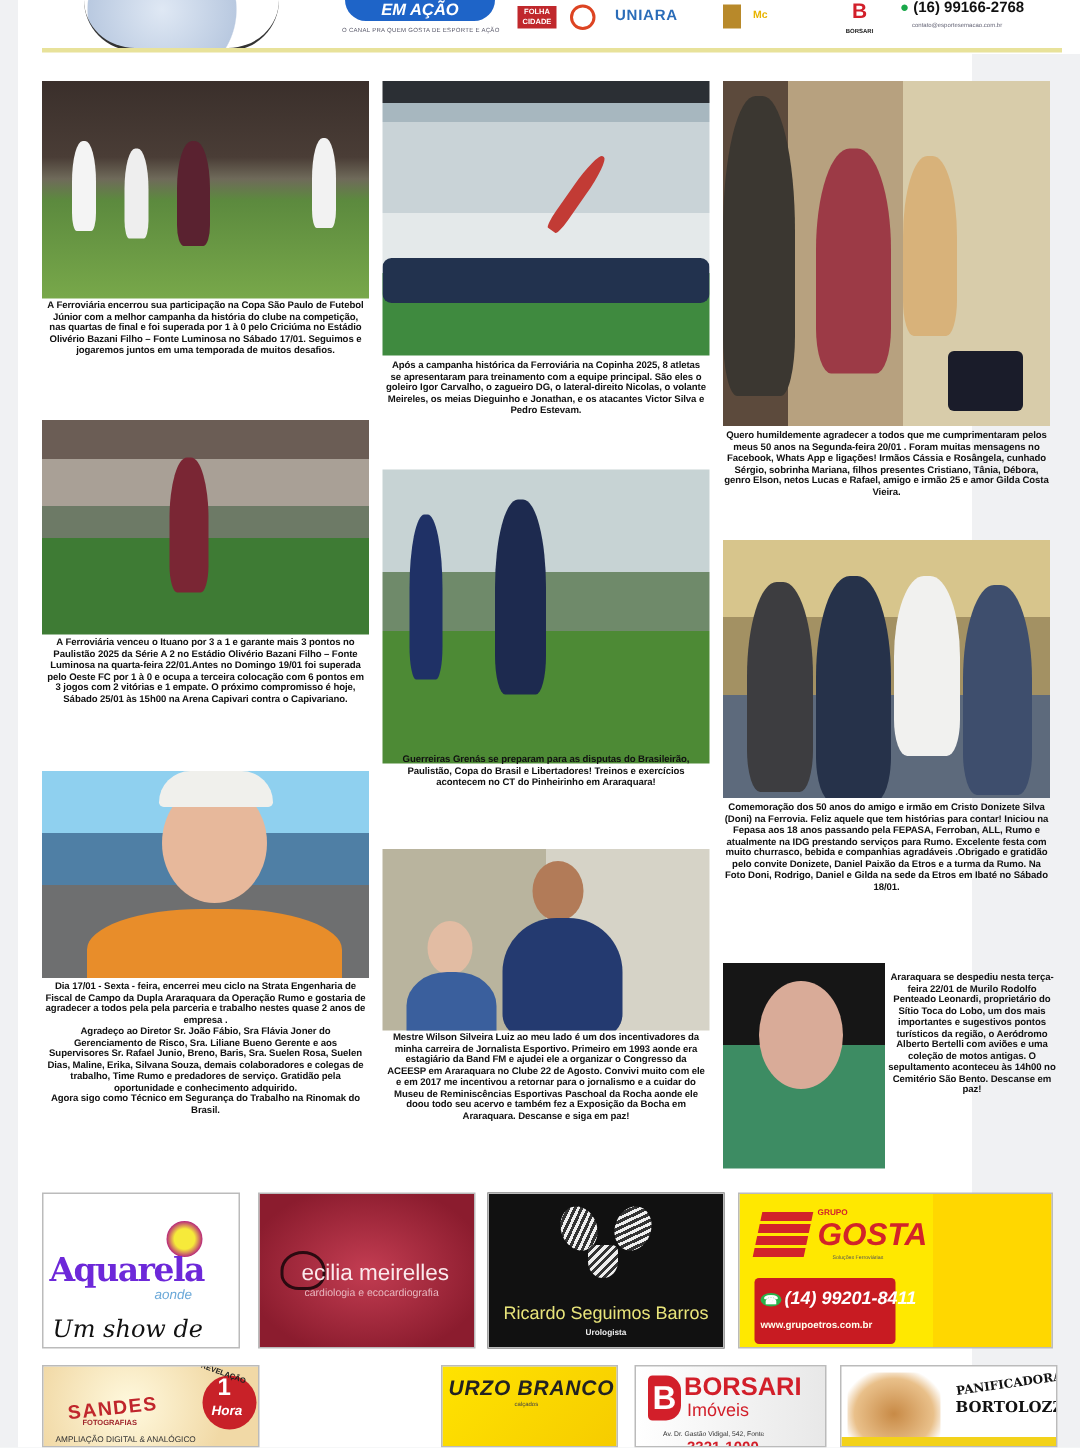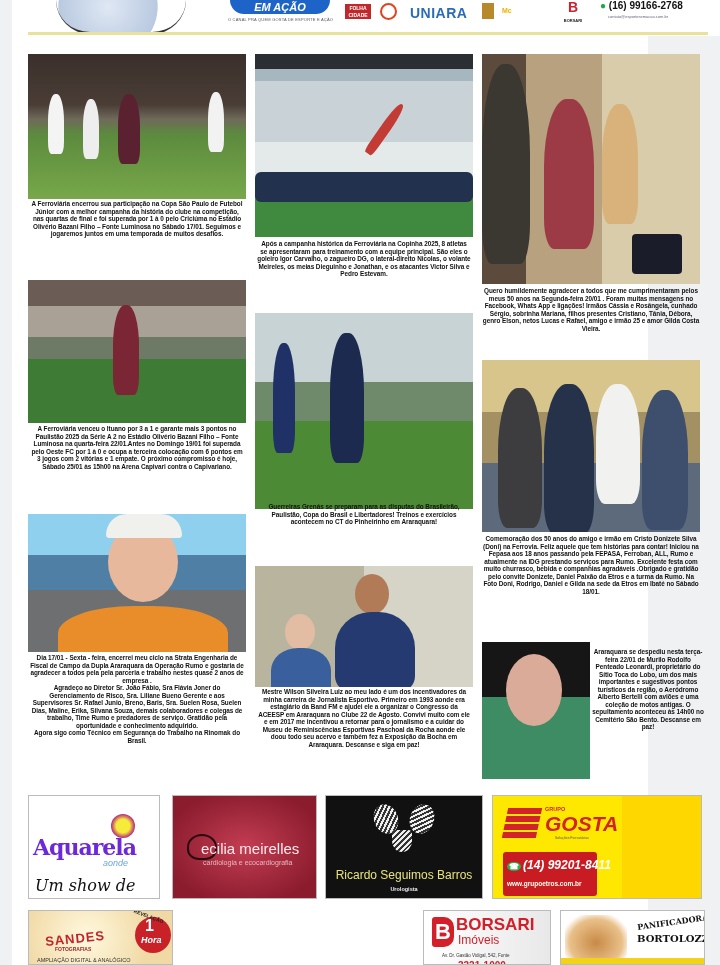--- a/index.html
+++ b/index.html
@@ -7,21 +7,21 @@
 body{position:relative;font-family:"Liberation Sans",sans-serif}
 .page{position:absolute;left:12px;top:0;width:636px;height:965px;background:#fff}
 .header{position:absolute;left:0;top:0;width:708px;height:36px;background:#fff}
 .header .rule{position:absolute;left:16px;right:12px;top:32px;height:3px;background:#e8e29a}
 .hlogo{position:absolute;top:0;height:30px}
 .mascot{left:44px;width:130px;height:34px;border-radius:0 0 60px 60px;background:radial-gradient(circle at 40% 20%,#dfe8f4,#b9c9e0 60%,#fff 61%);border-bottom:2px solid #333}
 .emacao{left:218px;top:0;width:100px;height:14px;background:#1e64c8;border-radius:0 0 30px 30px;color:#fff;font-weight:bold;font-style:italic;font-size:11px;text-align:center;line-height:14px}
 .emacao-sub{position:absolute;left:216px;top:17px;font-size:4px;color:#556;letter-spacing:.2px}
 .folha{left:333px;top:4px;width:26px;height:15px;background:#c0282c;color:#fff;font-size:5px;font-weight:bold;text-align:center;line-height:7px;padding-top:1px}
 .cred{left:368px;top:3px;width:17px;height:17px;border-radius:50%;background:#fff;border:2px solid #d42;}
-.uniara{left:398px;top:5px;font-size:14px;font-weight:bold;color:#2a6cb8;letter-spacing:.5px}
+.uniara{left:398px;top:5px;font-size:10px;font-weight:bold;color:#2a6cb8;letter-spacing:.5px}
 .mc{left:470px;top:3px;width:60px;height:16px;font-size:7px;color:#d22;line-height:16px;padding-left:20px;background:linear-gradient(90deg,#b8892a 0 12px,transparent 12px)}
 .mc span{color:#e8b400;font-weight:bold}
 .borsari-h{left:546px;top:0;width:30px;font-size:14px;font-weight:bold;color:#d21f2a;text-align:center;line-height:14px}
 .borsari-h small{display:block;font-size:4px;color:#222}
 .phone{left:588px;top:0;font-size:10px;font-weight:bold;color:#111;white-space:nowrap}
 .phone i{color:#1aa84a;font-style:normal}
 .email{left:596px;top:14px;font-size:4px;color:#667}
 
 .photo{position:absolute;overflow:hidden}
 .cap{position:absolute;font-size:6.4px;line-height:7.5px;color:#111;text-align:center;font-weight:bold;letter-spacing:-.05px}
@@ -207,20 +207,24 @@
 
   <div class="ad ad-sandes" style="left:16px;top:910px;width:145px;height:55px">
     <div class="sa-name">SANDES</div>
     <div class="sa-foto">FOTOGRAFIAS</div>
     <div class="sa-badge"></div>
     <div class="sa-1">1</div>
     <div class="sa-hora">Hora</div>
     <div class="sa-rev">REVELAÇÃO</div>
     <div class="sa-amp">AMPLIAÇÃO DIGITAL &amp; ANALÓGICO</div>
   </div>
+  <div class="ad ad-urzo" style="left:282px;top:910px;width:118px;height:55px">
+    <div class="ur-name">URZO BRANCO</div>
+    <div class="ur-sub">calçados</div>
+  </div>
   <div class="ad ad-borsari" style="left:411px;top:910px;width:128px;height:55px">
     <div class="bo-b">B</div>
     <div class="bo-name">BORSARI</div>
     <div class="bo-sub">Imóveis</div>
     <div class="bo-addr">Av. Dr. Gastão Vidigal, 542, Fonte</div>
     <div class="bo-phone">3321-1000</div>
   </div>
   <div class="ad ad-bort" style="left:548px;top:910px;width:145px;height:55px">
     <div class="bt-basket"></div>
     <div class="bt-panif">PANIFICADORA</div>

